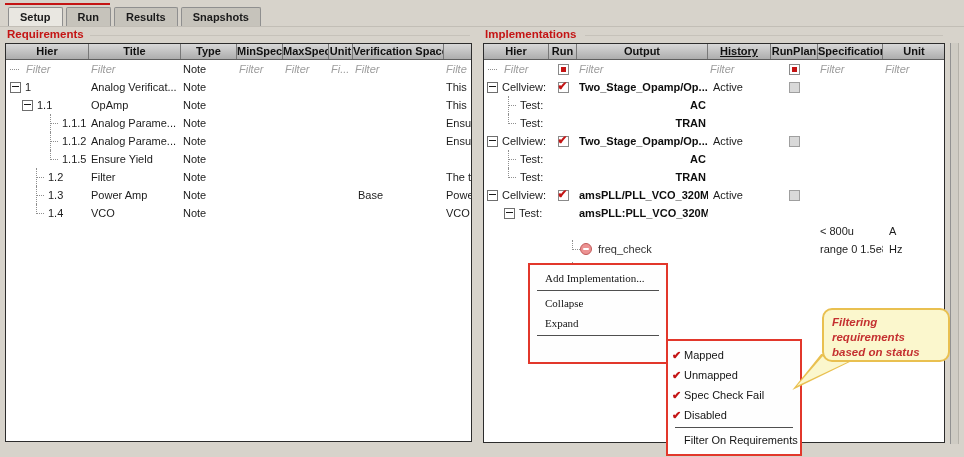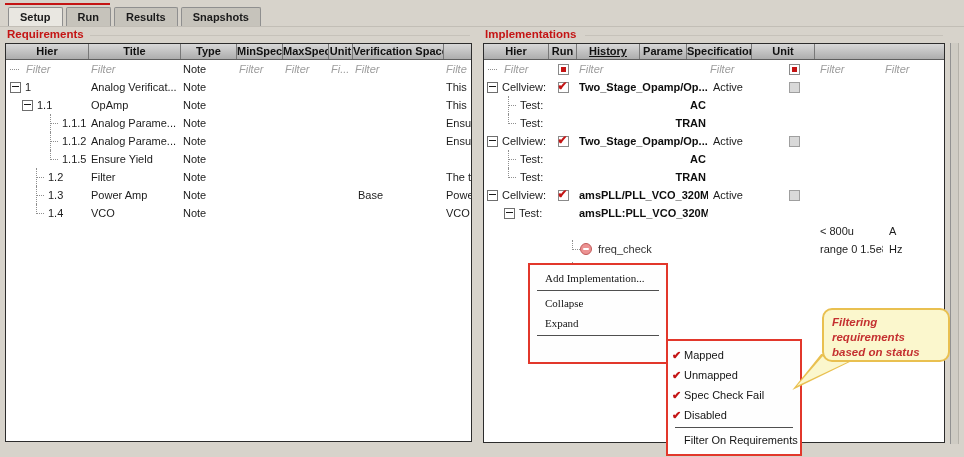--- a/index.html
+++ b/index.html
@@ -221,22 +221,23 @@
         <div class="cell" style="width: 46px;"></div>
         <div class="cell" style="width: 24px;"></div>
         <div class="cell" style="width: 91px; padding-left: 5px;"></div>
         <div class="cell" style="width: 29px;">VCO</div>
       </div>
     </div>
   <div class="tbl" id="right-table" style="left:483px;top:43px;width:462px;height:400px">
       <div class="thead">
         <div class="hcell" style="width: 65px;">Hier</div>
         <div class="hcell" style="width: 28px;">Run</div>
+        <div class="hcell" style="width: 131px;">Output</div>
         <div class="hcell" style="width: 63px; text-decoration: underline;">History</div>
-        <div class="hcell" style="width: 47px;">Parame</div>
+        <div class="hcell" style="width: 47px;">RunPlan</div>
         <div class="hcell" style="width: 65px;">Specification</div>
         <div class="hcell" style="width: 63px;">Unit</div>
       </div>
       <div class="trow">
         <div class="cell hier" style="width: 65px; padding-left: 4px;">
           <div class="dash"></div>
           <div class="ftxt lbl">Filter</div>
         </div>
         <div class="cell ccell" style="width: 28px;">
           <div class="cb partial"></div>

